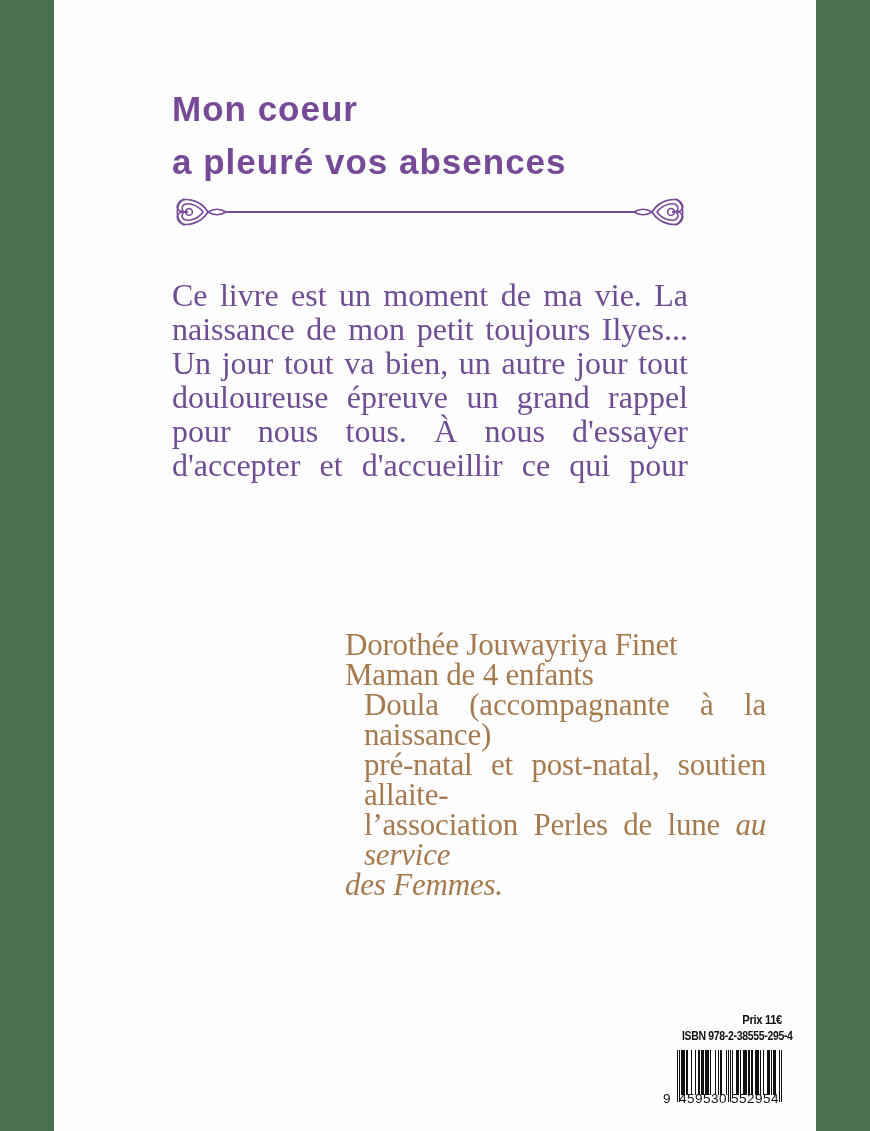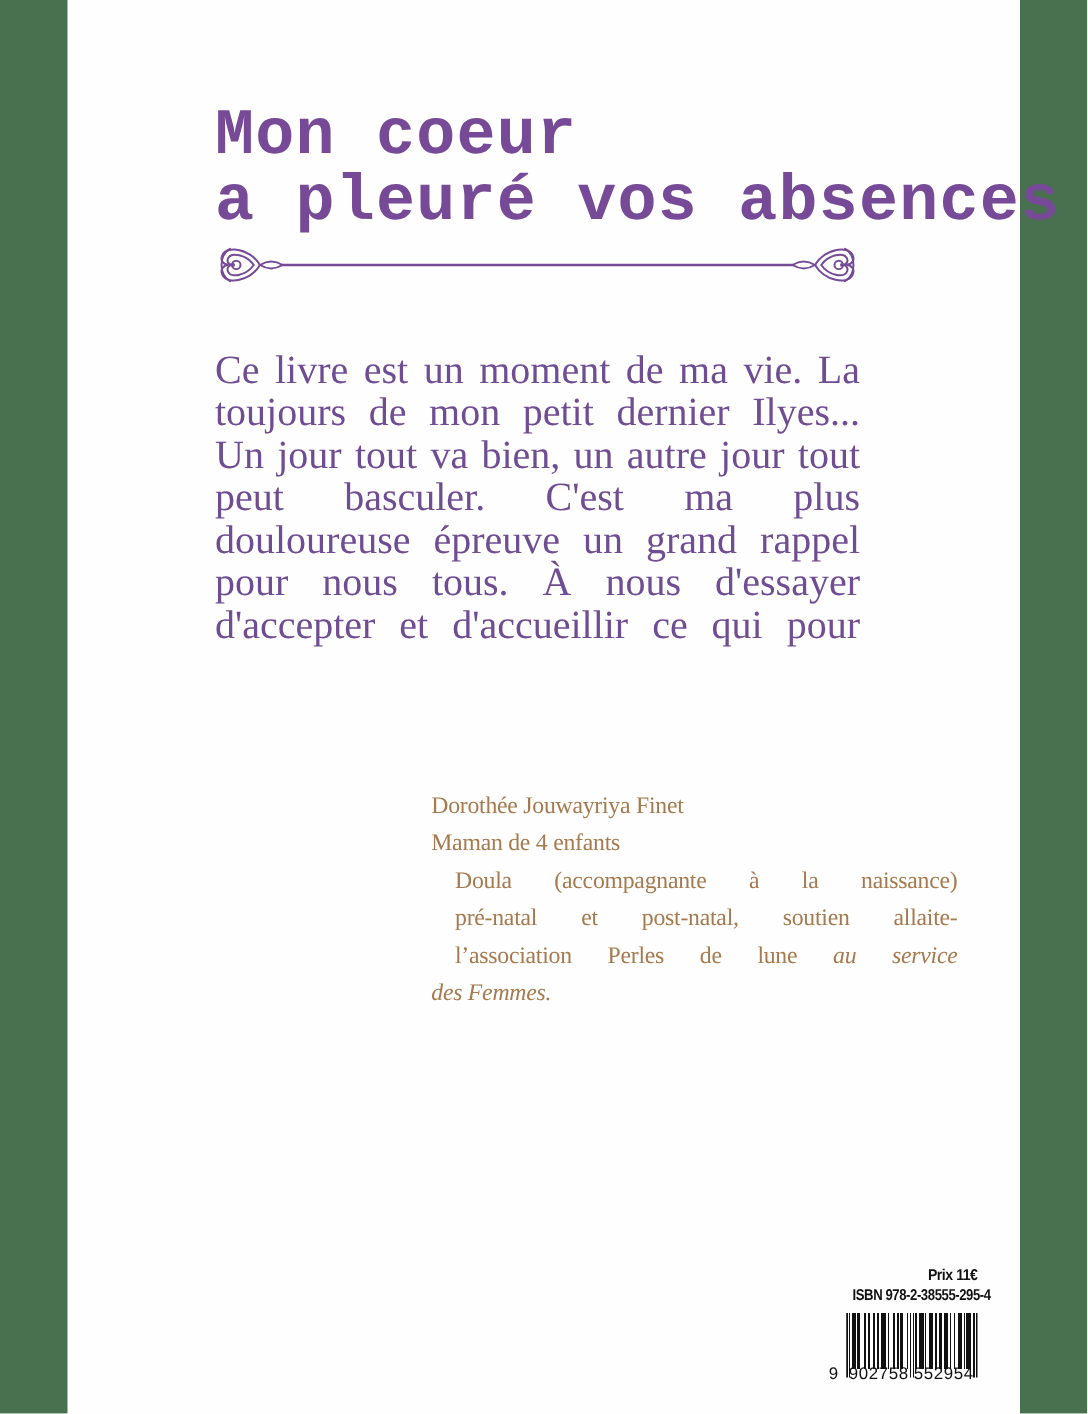--- a/index.html
+++ b/index.html
@@ -7,37 +7,37 @@
     position:relative;width:870px;height:1131px;margin:0 auto;
     background:var(--bg,#fefefe);overflow:hidden;
     font-family:"Liberation Serif",serif;
   }
   .strip{position:absolute;top:0;width:54px;height:1131px;background:var(--green,#49714f);}
   .strip.left{left:0;}
   .strip.right{right:0;}
 
   .title{
     position:absolute;left:172px;top:82px;margin:0;
-    font-family:Liberation Mono, monospace;font-weight:700;
-    font-size:52px;line-height:53px;letter-spacing:1px;
+    font-family:Liberation Sans, sans-serif;font-weight:700;
+    font-size:35px;line-height:53px;letter-spacing:1px;
     color:var(--purple,#764a97);
   }
 
   .divider{position:absolute;left:172px;top:194px;width:516px;height:36px;}
 
   .synopsis{
     position:absolute;left:172px;top:278px;width:516px;
     font-size:32px;line-height:34px;color:var(--body-purple,#6f4d92);
   }
   .synopsis .line{width:100%;}
   .synopsis .line.j{text-align:justify;text-align-last:justify;}
 
   .bio{
     position:absolute;left:345px;top:630px;width:402px;
-    font-size:19px;line-height:30px;letter-spacing:-0.2px;
+    font-size:31px;line-height:30px;letter-spacing:-0.2px;
     color:var(--brown,#a57a4e);
   }
   .bio .line{width:100%;}
   .bio .line.j{text-align:justify;text-align-last:justify;margin-left:19px;}
   .bio .it{font-style:italic;}
 
   .barcode-block{
     position:absolute;left:663px;top:1014px;width:119px;
     font-family:"Liberation Sans",sans-serif;color:#111;
   }
@@ -79,23 +79,22 @@
       <circle cx="17" cy="17.9" r="3.4"></circle>
       <circle cx="14.5" cy="17.9" r="1.5" fill="#764a97" stroke="none"></circle>
       <path d="M36,18 Q45,12.5 54,18 Q45,23.5 36,18 Z"></path>
     </g>
     <use href="#orn" transform="translate(516 0) scale(-1 1)"></use>
     <line x1="53" y1="18" x2="463" y2="18" stroke="#764a97" stroke-width="2"></line>
   </svg>
 
   <div class="synopsis" id="synopsis">
       <div class="line j">Ce livre est un moment de ma vie. La</div>
-      <div class="line j">toujours de mon petit dernier Ilyes...</div>
+      <div class="line j">naissance de mon petit toujours Ilyes...</div>
       <div class="line j">Un jour tout va bien, un autre jour tout</div>
-      <div class="line j">peut basculer. C'est ma plus</div>
       <div class="line j">douloureuse épreuve un grand rappel</div>
       <div class="line j">pour nous tous. À nous d'essayer</div>
       <div class="line j">d'accepter et d'accueillir ce qui pour</div>
     </div>
 
   <div class="bio" id="bio">
       <div class="line"><span>Dorothée Jouwayriya Finet</span></div>
       <div class="line"><span>Maman de 4 enfants</span></div>
       <div class="line j"><span>Doula (accompagnante à la naissance)</span></div>
       <div class="line j"><span>pré-natal et post-natal, soutien allaite-</span></div>
@@ -154,17 +153,17 @@
           <rect x="82" y="0" width="1" height="45" fill="#111111"></rect>
           <rect x="83" y="0" width="1" height="45" fill="#111111"></rect>
           <rect x="85" y="0" width="1" height="45" fill="#111111"></rect>
           <rect x="87" y="0" width="1" height="45" fill="#111111"></rect>
           <rect x="88" y="0" width="1" height="45" fill="#111111"></rect>
           <rect x="89" y="0" width="1" height="45" fill="#111111"></rect>
           <rect x="92" y="0" width="1" height="52" fill="#111111"></rect>
           <rect x="94" y="0" width="1" height="52" fill="#111111"></rect>
         </svg>
       <span class="bc-digit bc-first">9</span>
-      <span class="bc-digit bc-left">902758</span>
+      <span class="bc-digit bc-left">459530</span>
       <span class="bc-digit bc-right">552954</span>
     </div>
   </div>
 </div>
 
 </body></html>

